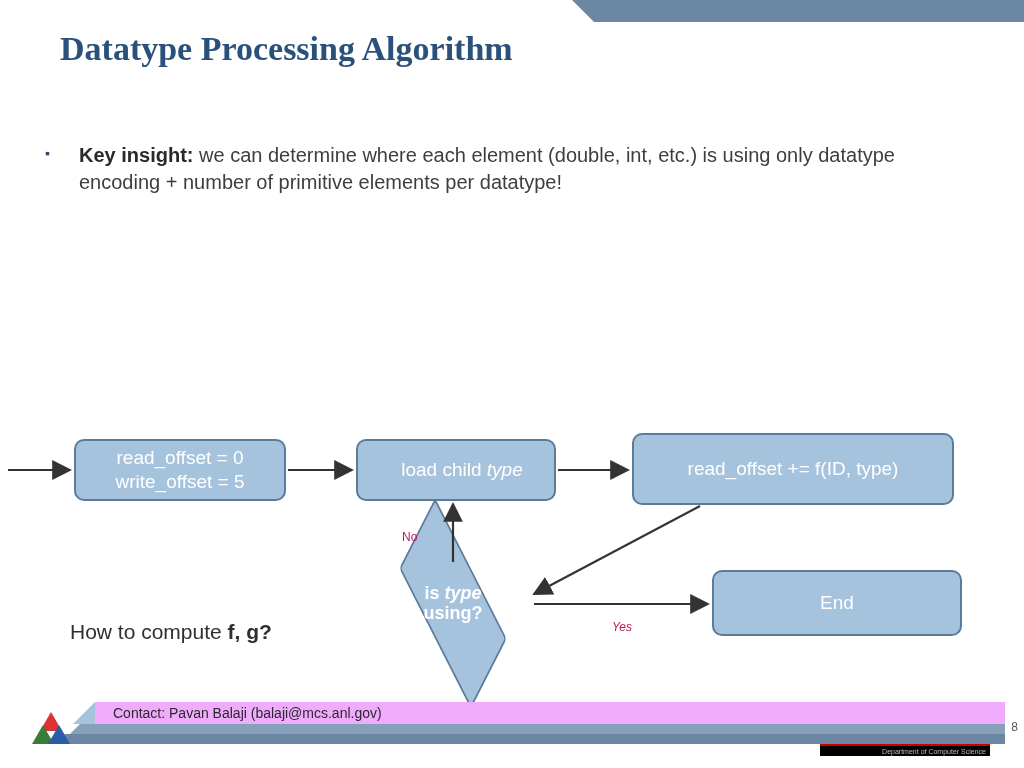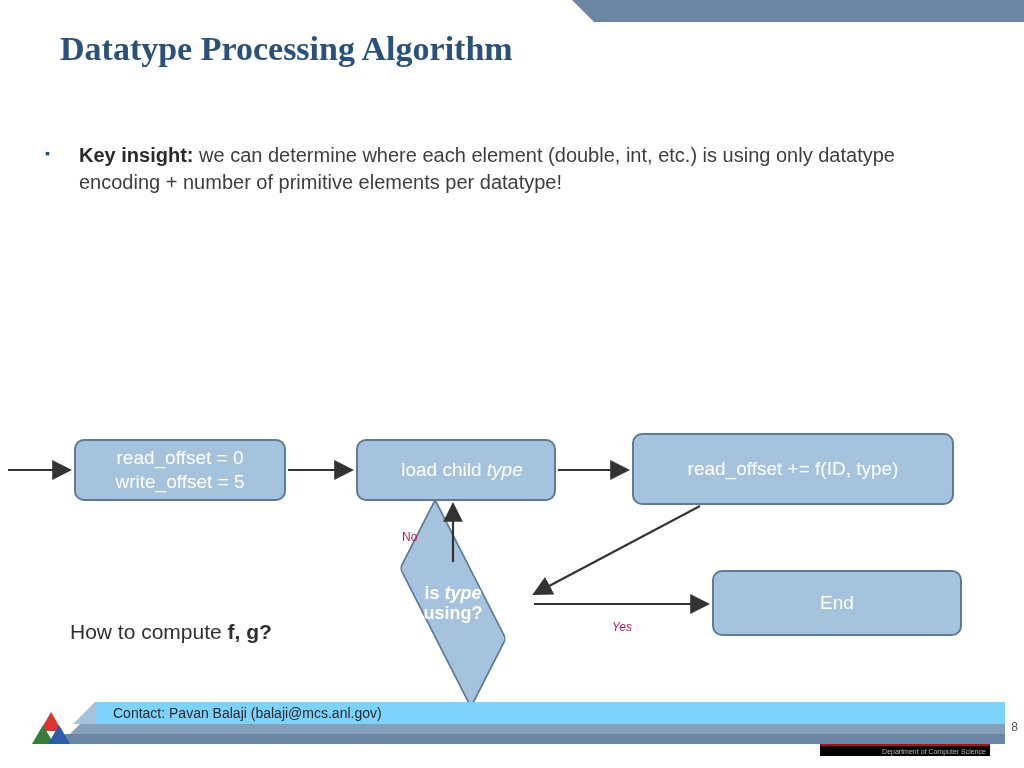--- a/index.html
+++ b/index.html
@@ -28,21 +28,21 @@
 
   .question { position: absolute; left: 70px; top: 612px; font-size: 21px; color: #2f2f2f; margin-top: 8px; }
   .question b { font-weight: 700; }
 
   
   .footer-bar { position: absolute; left: 35px; bottom: 24px; width: 960px; height: 38px; }
   .bar1 { position:absolute; left:30px; bottom:0; width:940px; height:10px; background:#6b86a3; border-radius:0; }
   .bar1::before{content:"";position:absolute;left:-10px;top:0;border-bottom:10px solid #6b86a3;border-left:10px solid transparent;}
   .bar2 { position:absolute; left:45px; bottom:10px; width:925px; height:10px; background:#87a0b9; }
   .bar2::before{content:"";position:absolute;left:-10px;top:0;border-bottom:10px solid #87a0b9;border-left:10px solid transparent;}
-  .bar3 { position:absolute; left:60px; bottom:20px; width:910px; height:22px; background:#7dd3fc; display:flex; align-items:center; padding-left:18px; font-size:14px; color:#2a2a2a; }
+  .bar3 { position:absolute; left:60px; bottom:20px; width:910px; height:22px; background:#f0abfc; display:flex; align-items:center; padding-left:18px; font-size:14px; color:#2a2a2a; }
   .bar3::before{content:"";position:absolute;left:-22px;top:0;border-bottom:22px solid #a6c3dd;border-left:22px solid transparent;}
   .tri-logo { position:absolute; left:0; bottom:-2px; width:34px; height:34px; }
   .tri-logo .t { position:absolute; width:0;height:0;border-left:11px solid transparent;border-right:11px solid transparent; }
   .tri-logo .t1{border-bottom:19px solid #d33; left:5px; top:0;}
   .tri-logo .t2{border-bottom:19px solid #3a7d3a; left:-3px; top:13px;}
   .tri-logo .t3{border-bottom:19px solid #2a5ca8; left:13px; top:13px;}
 
   .foot-title { position:absolute; bottom:50px; right:40px; width:530px; text-align:center; font-size:12.5px; color:#333; }
   .foot-date { position:absolute; bottom:28px; right:260px; font-size:12.5px; color:#333; }
   .page-num { position:absolute; bottom:34px; right:6px; font-size:12px; color:#555; }

